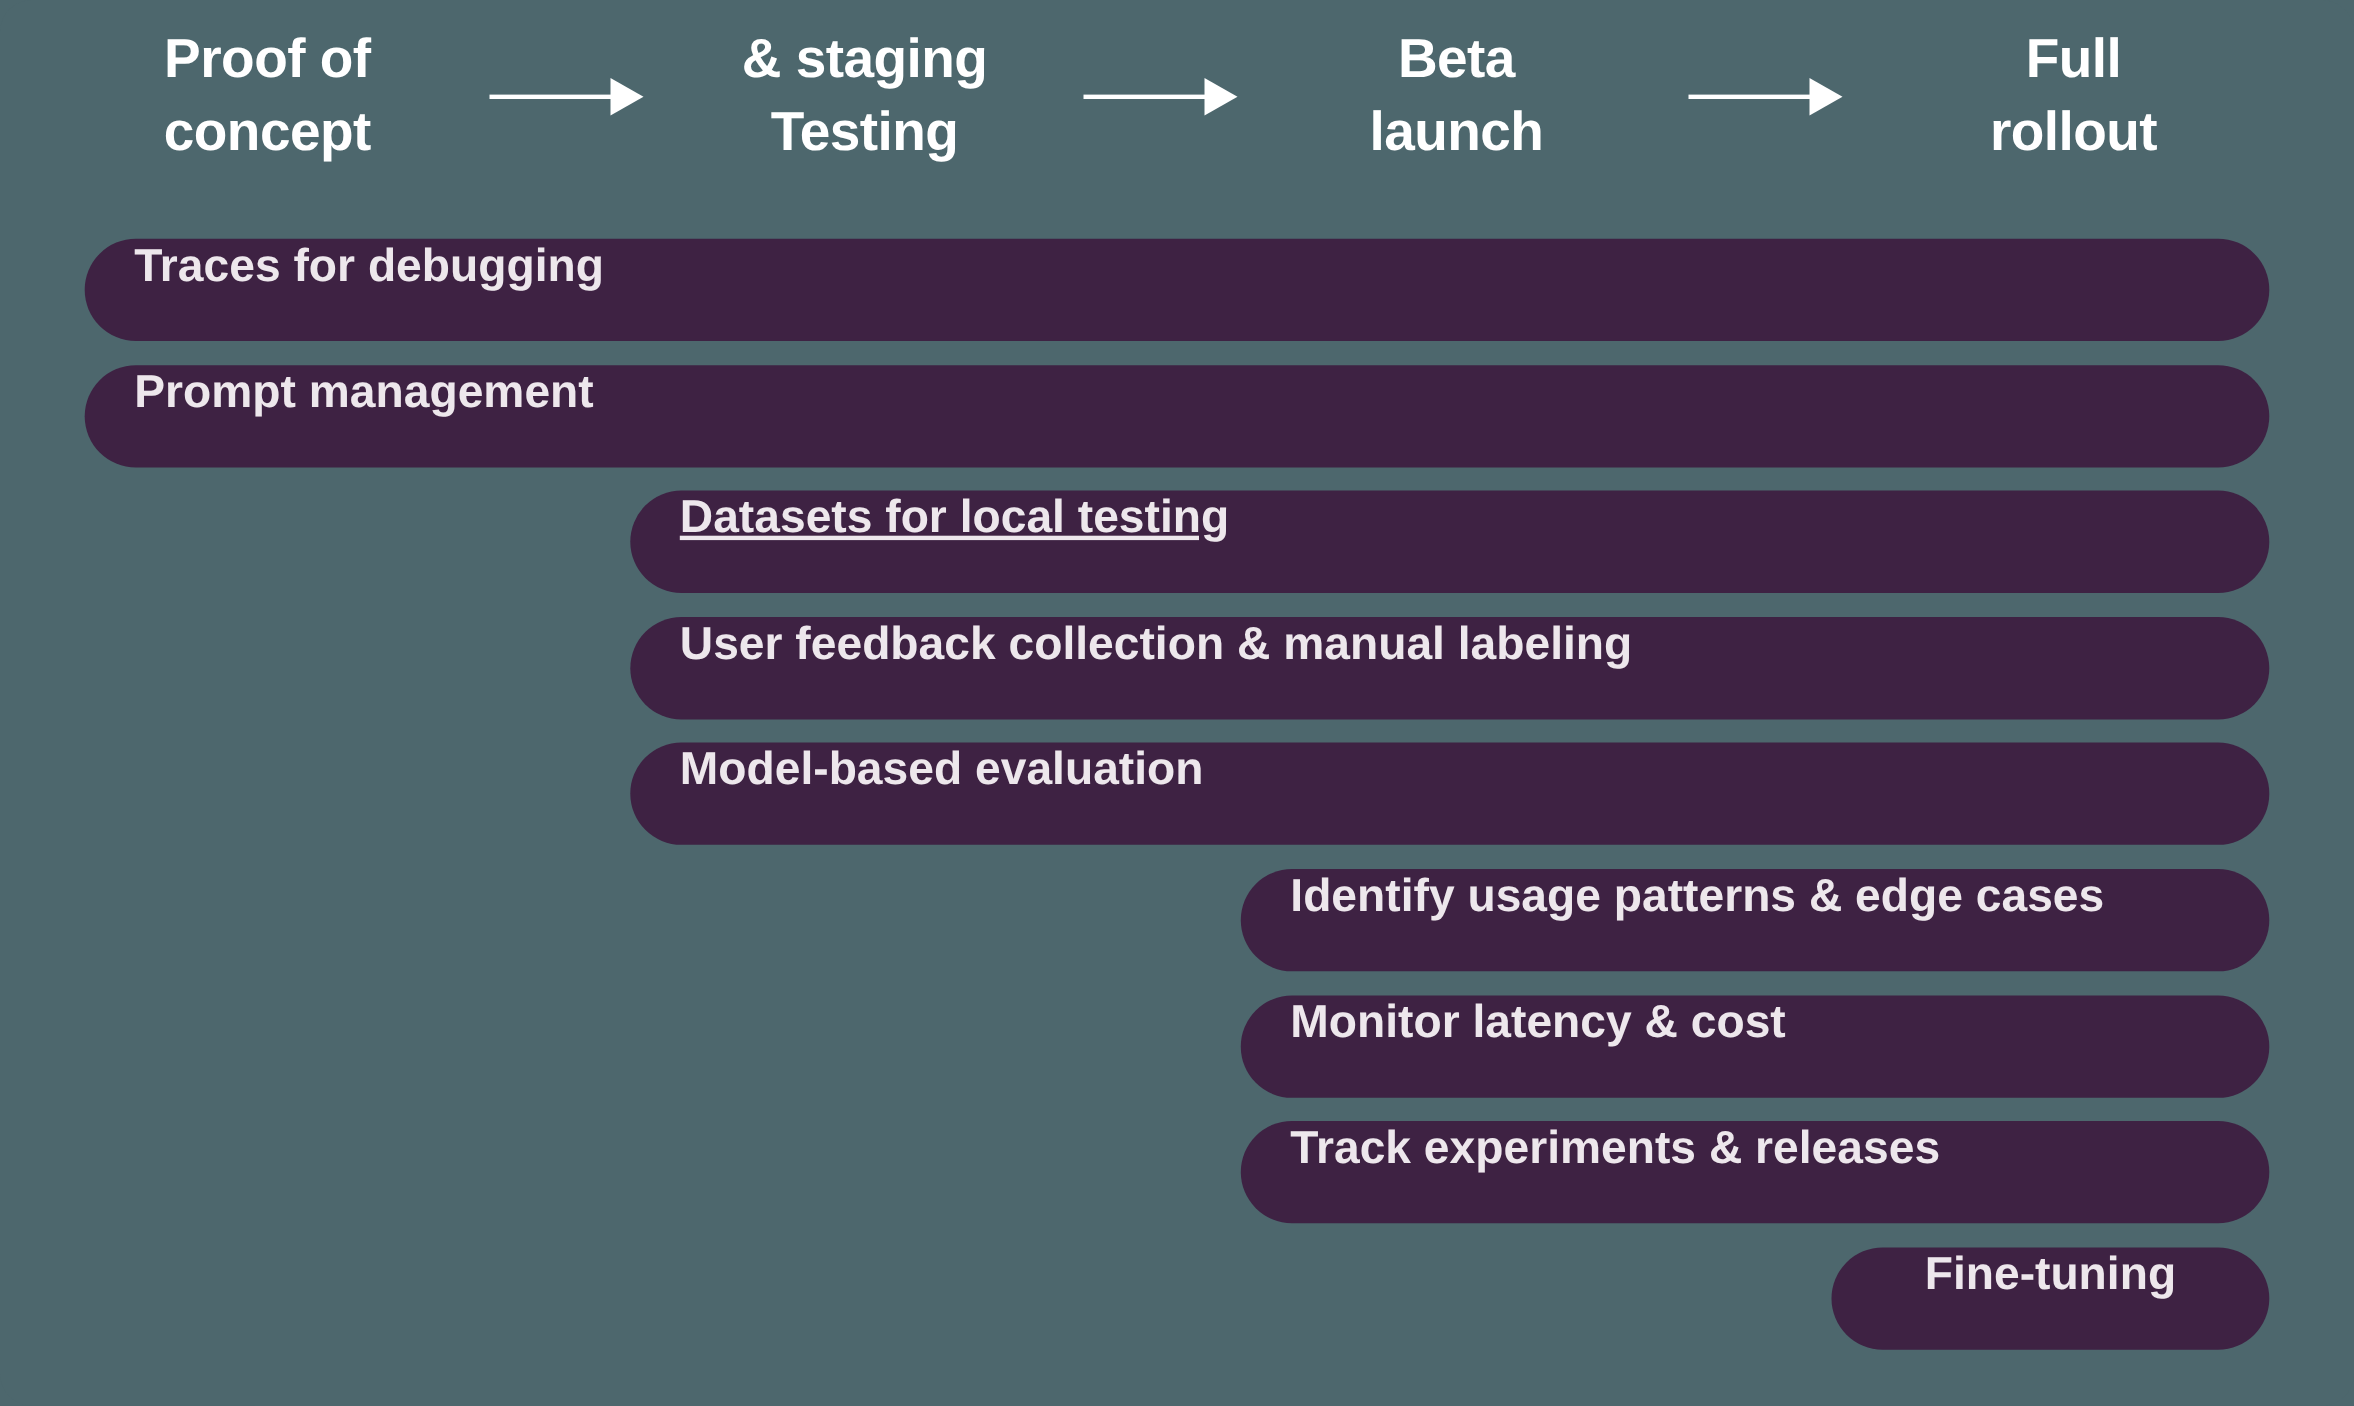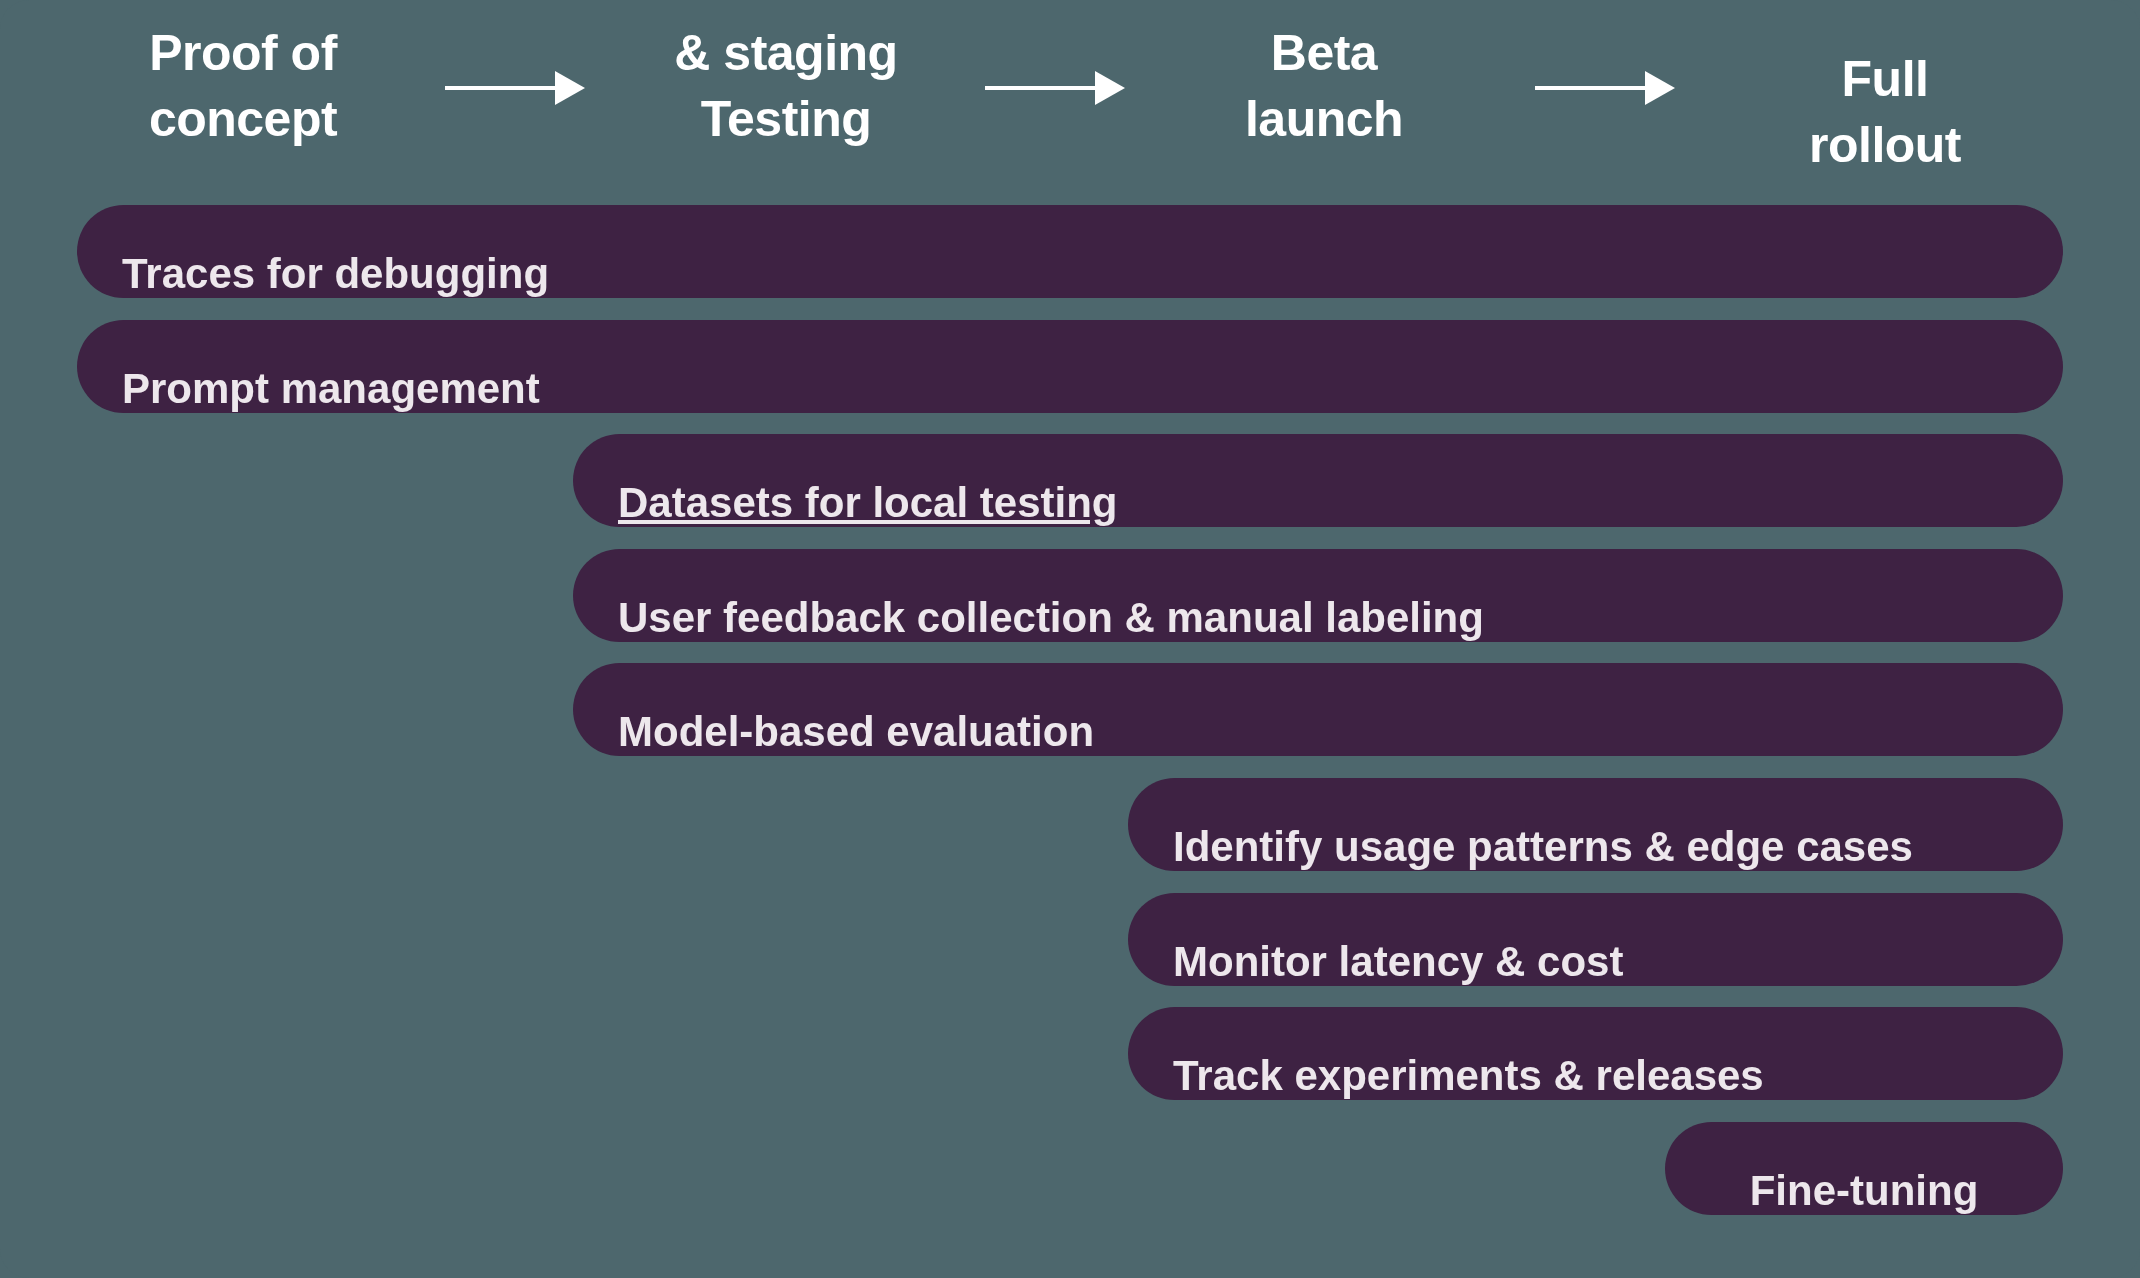--- a/index.html
+++ b/index.html
@@ -30,25 +30,26 @@
   .arrow-head{
     position:absolute;right:0;top:-17px;width:0;height:0;
     border-top:17px solid transparent;
     border-bottom:17px solid transparent;
     border-left:30px solid var(--header-text,#FFFFFF);
   }
   .bar{
     position:absolute;height:93px;
     border-radius:46.5px;
     background:var(--bar,#3E2243);
-    display:flex;align-items:flex-end;
+    display:flex;align-items:flex-start;
     color:var(--bar-text,#EDE7EC);
     font-size:42px;font-weight:700;
     box-sizing:border-box;
     white-space:nowrap;
+    margin-top:12px;
   }
   .bar span{padding-left:45px;}
   .bar.center{justify-content:center;}
   .bar.center span{padding-left:0;}
 </style>
 </head>
 <body>
 
 <div class="canvas">
   <div>
@@ -69,21 +70,21 @@
         <i class="arrow-head"></i>
       </div>
       <div class="stage" style="left: 1324px;">
         <div>Beta</div>
         <div>launch</div>
       </div>
       <div class="arrow" style="left: 1534.5px; top: 88px;">
         <i class="arrow-line"></i>
         <i class="arrow-head"></i>
       </div>
-      <div class="stage" style="left: 1885px; margin-top: 26px;">
+      <div class="stage" style="left: 1885px;">
         <div>Full</div>
         <div>rollout</div>
       </div>
     </div>
   <div>
       <div class="bar" style="left: 77px; top: 205px; width: 1986px;">
         <span>Traces for debugging</span>
       </div>
       <div class="bar" style="left: 77px; top: 320px; width: 1986px;">
         <span>Prompt management</span>

